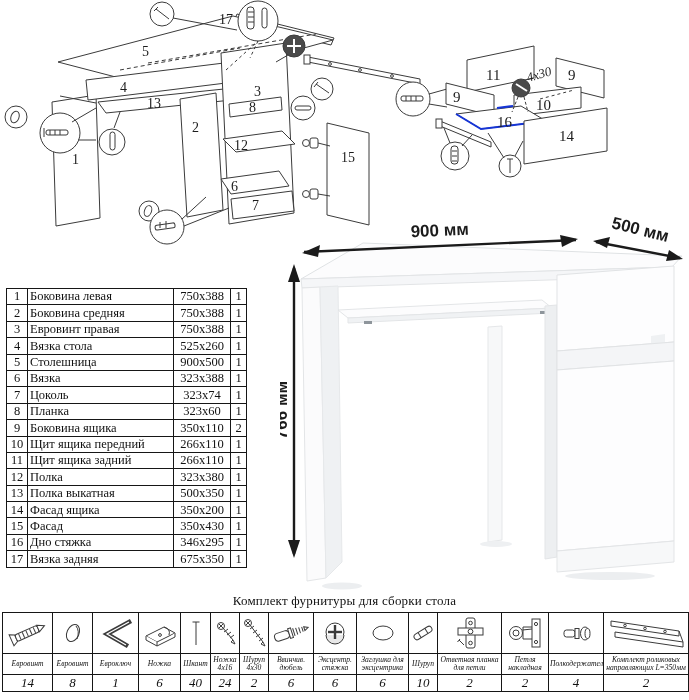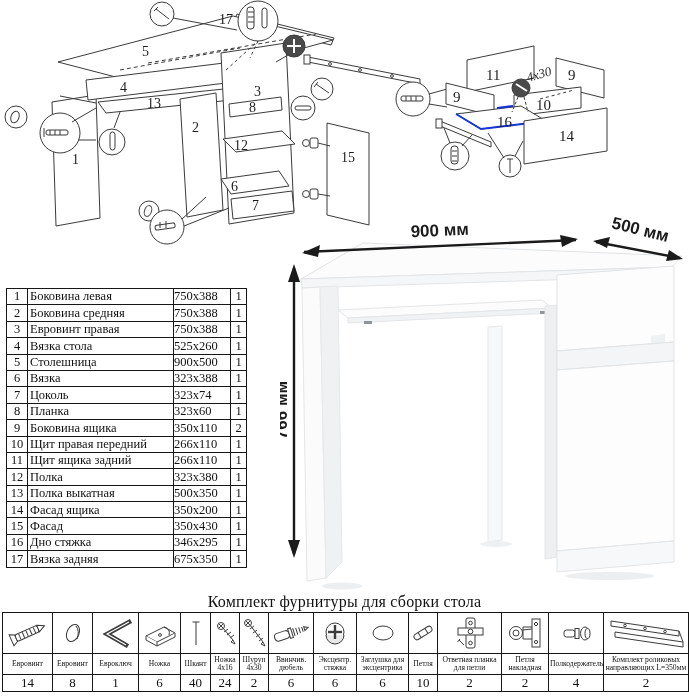--- a/index.html
+++ b/index.html
@@ -7,27 +7,27 @@
          font-family:"Liberation Serif",serif;color:#111;}
   svg text{font-family:"Liberation Serif",serif;fill:#1c1c1c;}
   .dg-num{font-size:14px;}
   .dg-num-big{font-size:15px;}
   
   .parts{position:absolute;left:6px;top:288px;width:236px;border-collapse:collapse;table-layout:fixed;}
   .parts td{border:1px solid #161616;height:15.4px;padding:0 2px;font-size:12.5px;line-height:1;
             overflow:hidden;white-space:nowrap;}
   .parts td.c-num{text-align:center;width:20px;padding:0;}
   .parts td.c-name{width:141px;}
-  .parts td.c-size{width:56px;text-align:left;padding:0;margin-top:34px;}
+  .parts td.c-size{width:56px;text-align:center;padding:0;margin-top:34px;}
   .parts td.c-qty{width:15px;text-align:center;padding:0;}
   
   .hw-title{position:absolute;left:0;top:593px;width:689px;text-align:center;
-            font-size:16px;letter-spacing:.2px;}
+            font-size:13px;letter-spacing:.2px;}
   .hw{position:absolute;left:2px;top:612px;width:686px;border-collapse:collapse;table-layout:fixed;}
-  .hw td{border:1px solid #161616;padding:0;text-align:center;vertical-align:middle;overflow:hidden;}
+  .hw td{border:1px solid #161616;padding:0;text-align:center;vertical-align:middle;overflow:hidden;font-style:italic;}
   .hw .r-icon td{height:40px;}
   .hw .r-name td{height:20px;font-size:7.6px;line-height:1.05;padding:0 1px;}
   .hw .r-qty td{height:16px;font-size:13px;}
   .hw svg{display:block;margin:0 auto;}
   .dim-text{font-family:"Liberation Sans",sans-serif;font-weight:bold;font-size:17px;fill:#1b1b1b;}
 </style>
 </head>
 <body>
 
 <div class="sheet">
@@ -272,21 +272,21 @@
           <td class="c-qty">1</td>
         </tr>
       <tr>
           <td class="c-num">9</td>
           <td class="c-name">Боковина ящика</td>
           <td class="c-size">350х110</td>
           <td class="c-qty">2</td>
         </tr>
       <tr>
           <td class="c-num">10</td>
-          <td class="c-name">Щит правая передний</td>
+          <td class="c-name">Щит ящика передний</td>
           <td class="c-size">266х110</td>
           <td class="c-qty">1</td>
         </tr>
       <tr>
           <td class="c-num">11</td>
           <td class="c-name">Щит ящика задний</td>
           <td class="c-size">266х110</td>
           <td class="c-qty">1</td>
         </tr>
       <tr>
@@ -564,21 +564,21 @@
         <td>Евровинт</td>
         <td>Евровинт</td>
         <td>Евроключ</td>
         <td>Ножка</td>
         <td>Шкант</td>
         <td>Ножка 4х16</td>
         <td>Шуруп 4х30</td>
         <td>Ввинчив. дюбель</td>
         <td>Эксцентр. стяжка</td>
         <td>Заглушка для эксцентрика</td>
-        <td>Петля</td>
+        <td>Шуруп</td>
         <td>Ответная планка для петли</td>
         <td>Петля накладная</td>
         <td>Полкодержатель</td>
         <td>Комплект роликовых направляющих L=350мм</td>
       </tr>
       <tr class="r-qty">
         <td>14</td>
         <td>8</td>
         <td>1</td>
         <td>6</td>

